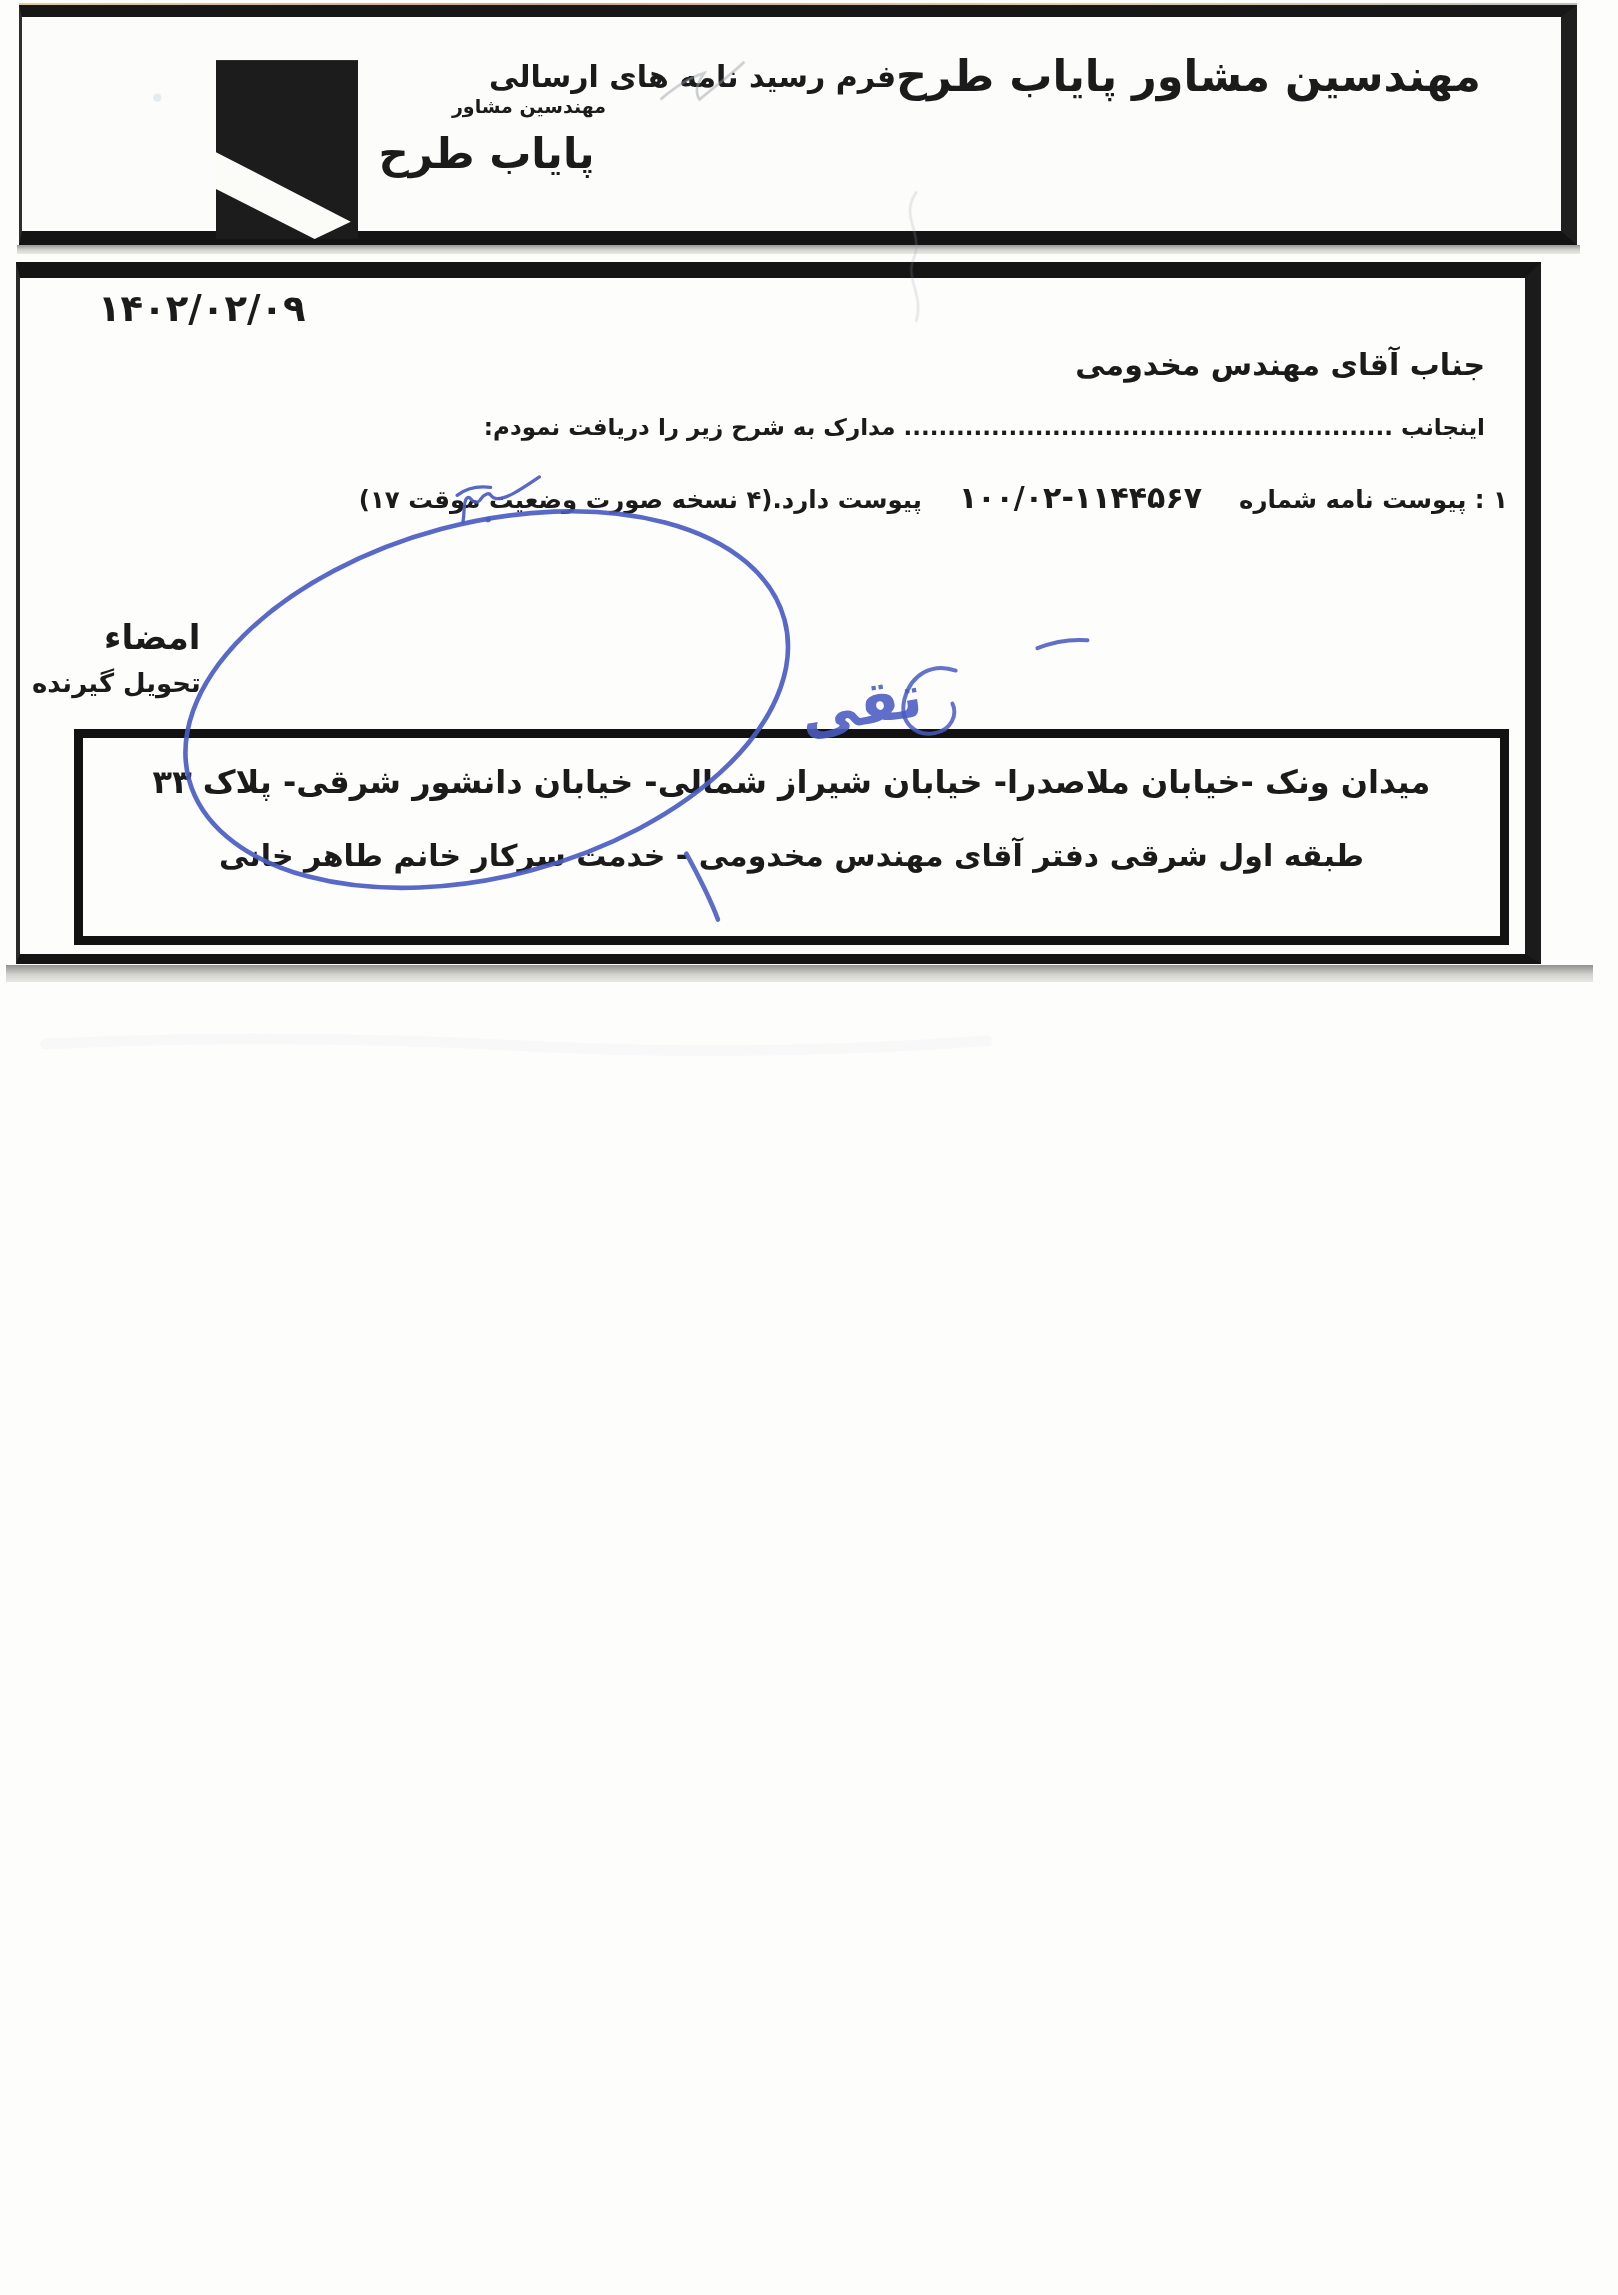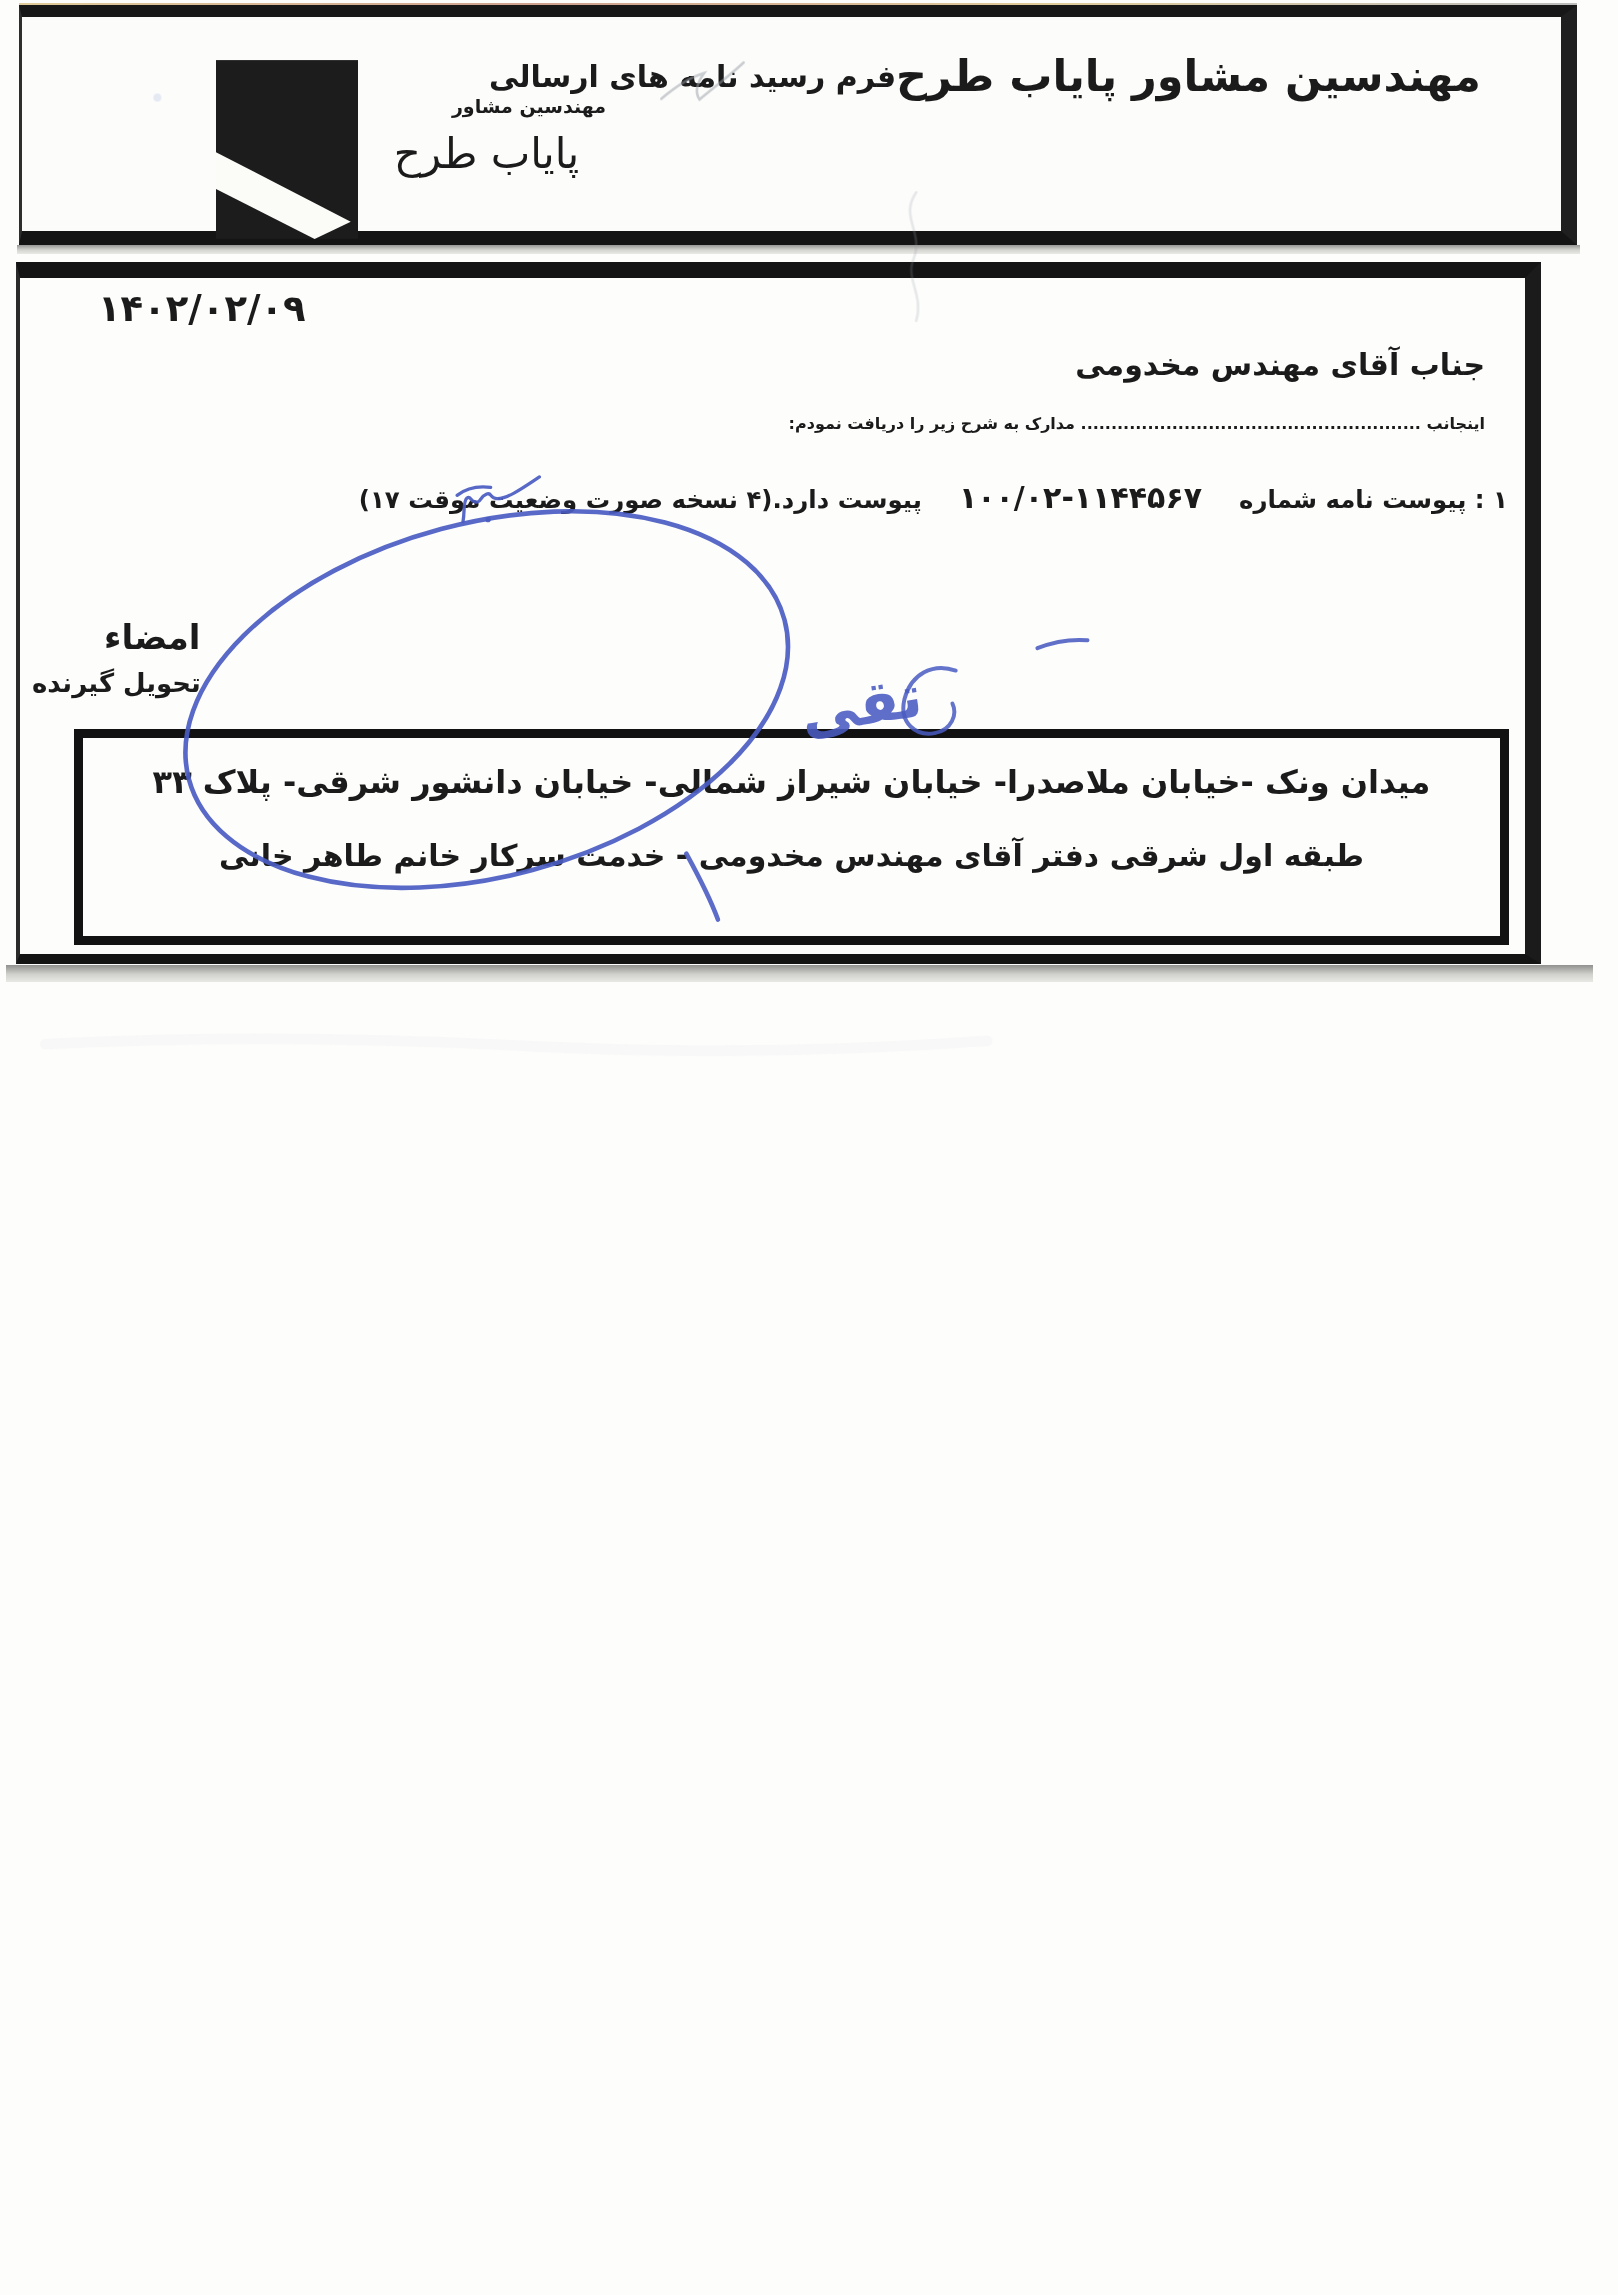--- a/index.html
+++ b/index.html
@@ -18,37 +18,37 @@
   .color-fringe{position:absolute;left:20px;top:3.3px;width:1558px;height:2.6px;
     background:linear-gradient(90deg,#c9a44c,#a85636,#c9a44c,#888);opacity:.55;}
   .scan-band{position:absolute;background:linear-gradient(180deg,#7d7d7b,#c9c9c5 55%,#e4e4e0);}
   .band1{left:18.4px;top:245px;width:1563px;height:8.6px;opacity:.8;}
   .band2{left:6.6px;top:965px;width:1587px;height:16.5px;opacity:.85;}
   .logo{position:absolute;left:194px;top:43px;width:142px;height:179px;}
   .logo svg{display:block;width:100%;height:100%;}
   .logo-small{position:absolute;left:395px;top:78px;width:224px;
     font-size:19px;font-weight:bold;text-align:center;letter-spacing:0px;}
   .logo-big{position:absolute;left:356px;top:112px;width:217px;
-    font-size:42px;font-weight:normal;text-align:center;}
+    font-size:42px;font-weight:bold;text-align:center;}
   .titles{position:absolute;right:80px;top:34px;width:567px;
     display:flex;flex-direction:row;align-items:center;row-gap:49px;}
   .h-title{font-size:43px;font-weight:bold;white-space:nowrap;}
   .h-sub{font-size:30px;font-weight:bold;white-space:nowrap;}
   
   .main-box{
     position:absolute;left:17px;top:262px;width:1525px;height:702px;
     box-sizing:border-box;background:transparent;
     border-top:16px solid #141414;border-bottom:10.5px solid #141414;
     border-left:4.6px solid #2a2a2a;border-right:16px solid #1b1b1b;
   }
   .date{position:absolute;left:78px;top:9.2px;font-size:37px;font-weight:bold;
     direction:ltr;letter-spacing:2px;white-space:nowrap;}
   .recipient{position:absolute;right:32px;top:13px;font-size:31px;font-weight:bold;white-space:nowrap;}
   .addressee{position:absolute;right:40px;top:69px;font-size:30px;font-weight:bold;white-space:nowrap;}
-  .received{position:absolute;right:40px;top:136px;font-size:16px;font-weight:bold;white-space:nowrap;}
+  .received{position:absolute;right:40px;top:136px;font-size:23px;font-weight:bold;white-space:nowrap;}
   .received .dots{letter-spacing:1.3px;}
   .attachment{position:absolute;right:17px;top:202px;display:flex;align-items:baseline;
     column-gap:37px;font-size:24.4px;font-weight:bold;white-space:nowrap;}
   .att-number{font-size:30px;direction:ltr;letter-spacing:2px;}
   .sig-label{position:absolute;left:84px;top:305px;font-size:34px;font-weight:bold;margin-top:34px;}
   .deliver-label{position:absolute;left:12px;top:390px;font-size:26px;font-weight:bold;white-space:nowrap;text-align:right;}
   .address-box{
     position:absolute;left:54px;top:451px;width:1435px;height:216px;
     box-sizing:border-box;border:9.2px solid #121212;text-align:center;
   }

